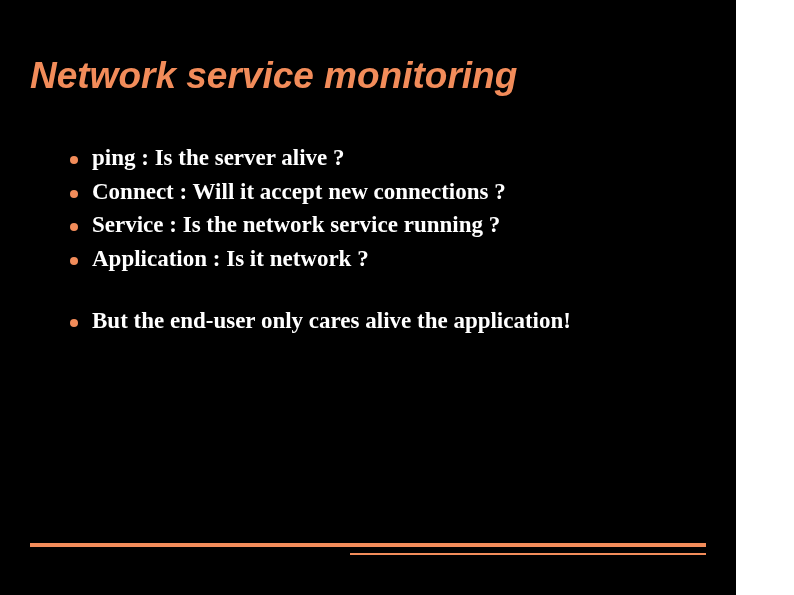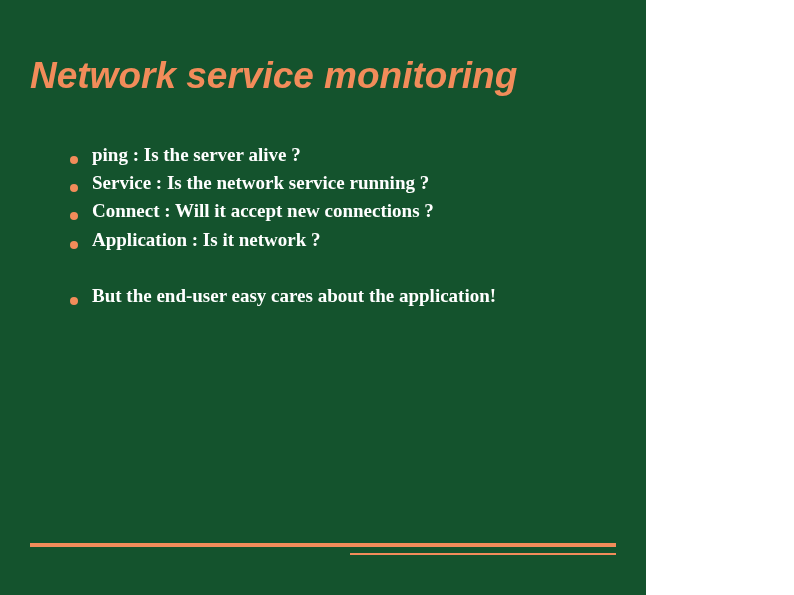--- a/index.html
+++ b/index.html
@@ -3,23 +3,23 @@
 <meta charset="utf-8">
 <style>
   html, body {
     margin: 0;
     padding: 0;
     width: 794px;
     height: 595px;
     overflow: hidden;
   }
   .slide {
-    width: 646px;
+    width: 736px;
     height: 595px;
-    background: #14532d;
+    background: #000000;
     position: relative;
     box-sizing: border-box;
     padding: 55px 30px 0 30px;
     font-family: Georgia, "Times New Roman", serif;
   }
   .title {
     color: #f28c5a;
     font-style: italic;
     font-weight: bold;
     font-size: 37px;
@@ -27,21 +27,21 @@
     font-family: Arial, Helvetica, sans-serif;
   }
   .bullet-group {
     margin: 0 0 30px 0;
     padding: 0 0 0 40px;
   }
   .bullet {
     display: flex;
     align-items: flex-start;
     color: #ffffff;
-    font-size: 19px;
+    font-size: 23px;
     font-weight: bold;
     line-height: 1.38;
     margin-bottom: 2px;
   }
   .bullet-dot {
     flex: 0 0 auto;
     width: 8px;
     height: 8px;
     background: #f28c5a;
     border-radius: 50%;
@@ -75,36 +75,36 @@
 
   <div class="title">Network service monitoring</div>
 
   <div class="bullet-group">
     <div class="bullet">
       <div class="bullet-dot"></div>
       <div class="bullet-text">ping : Is the server alive ?</div>
     </div>
     <div class="bullet">
       <div class="bullet-dot"></div>
-      <div class="bullet-text">Service : Is the network service running ?</div>
+      <div class="bullet-text">Connect : Will it accept new connections ?</div>
     </div>
     <div class="bullet">
       <div class="bullet-dot"></div>
-      <div class="bullet-text">Connect : Will it accept new connections ?</div>
+      <div class="bullet-text">Service : Is the network service running ?</div>
     </div>
     <div class="bullet">
       <div class="bullet-dot"></div>
       <div class="bullet-text">Application : Is it network ?</div>
     </div>
   </div>
 
   <div class="bullet-group">
     <div class="bullet">
       <div class="bullet-dot"></div>
-      <div class="bullet-text">But the end-user easy cares about the application!</div>
+      <div class="bullet-text">But the end-user only cares alive the application!</div>
     </div>
   </div>
 
   <div class="footer-lines">
     <div class="line-thick"></div>
     <div class="line-thin"></div>
   </div>
 
 </div>
 

